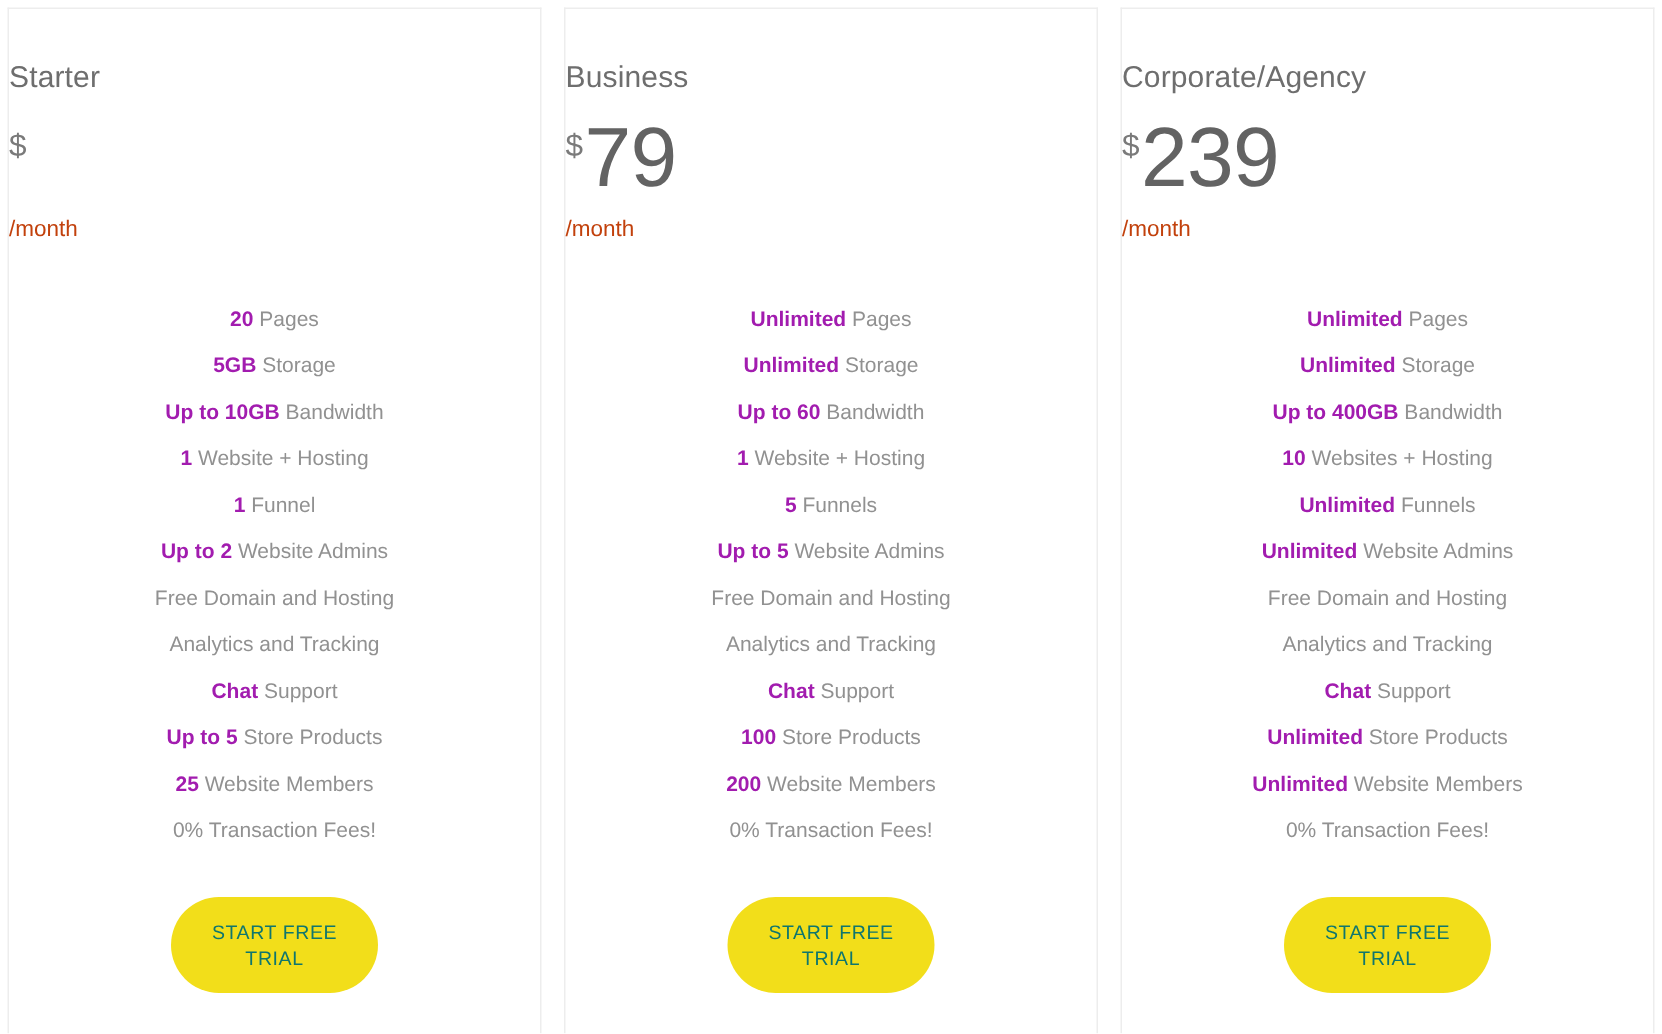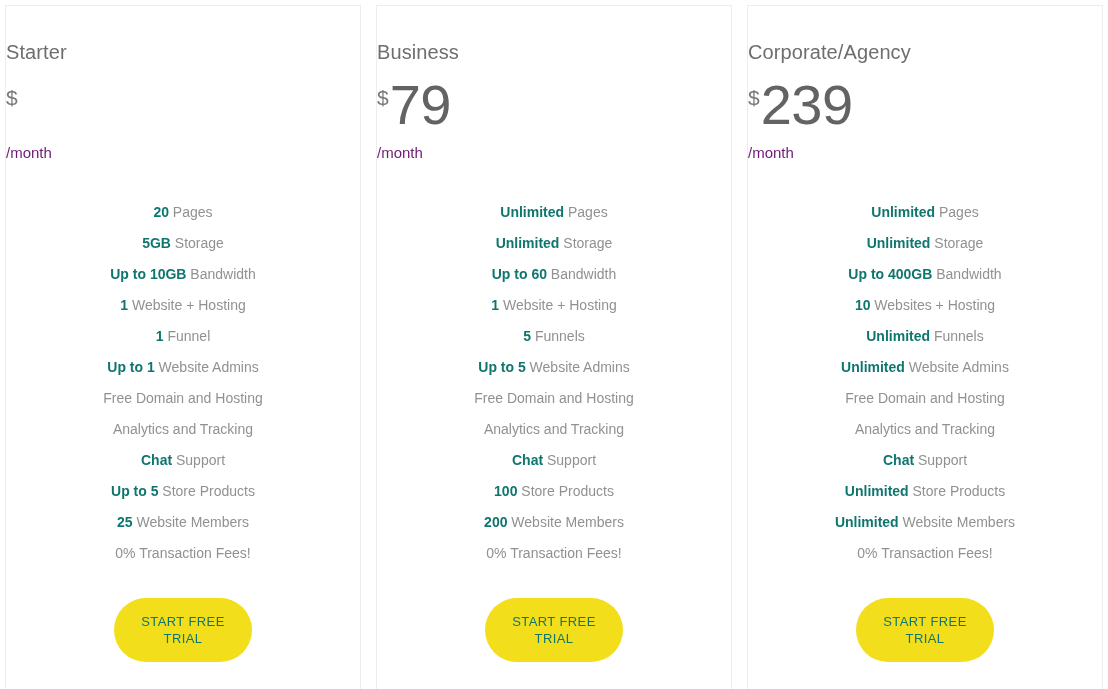--- a/index.html
+++ b/index.html
@@ -67,21 +67,21 @@
   .price-amount {
     font-size: 56px;
     font-weight: 300;
     color: #636363;
     line-height: 0.95;
     letter-spacing: -0.5px;
   }
   .price-period {
     margin-top: 9px;
     font-size: 15px;
-    color: #701a75;
+    color: #c2410c;
     font-weight: 400;
     line-height: 1;
   }
 
   .feature-list {
     list-style: none;
     margin: 0;
     padding: 0;
     width: 100%;
     margin-top: 37px;
@@ -89,21 +89,21 @@
   .feature-item {
     text-align: center;
     font-size: 14px;
     color: #8c8c8c;
     line-height: 31px;
     height: 31px;
     white-space: nowrap;
   }
   .feature-item .f-strong {
     font-weight: bold;
-    color: #0f766e;
+    color: #a21caf;
   }
   .feature-item .f-rest {
     font-weight: 400;
     color: #919191;
   }
 
   .cta-area {
     margin-top: 29px;
     display: flex;
     justify-content: center;
@@ -139,21 +139,21 @@
       <div class="price-block">
         <span class="price-currency">$</span>
       </div>
       <div class="price-period">/month</div>
       <ul class="feature-list">
         <li class="feature-item"><span class="f-strong">20</span><span class="f-rest"> Pages</span></li>
         <li class="feature-item"><span class="f-strong">5GB</span><span class="f-rest"> Storage</span></li>
         <li class="feature-item"><span class="f-strong">Up to 10GB</span><span class="f-rest"> Bandwidth</span></li>
         <li class="feature-item"><span class="f-strong">1</span><span class="f-rest"> Website + Hosting</span></li>
         <li class="feature-item"><span class="f-strong">1</span><span class="f-rest"> Funnel</span></li>
-        <li class="feature-item"><span class="f-strong">Up to 1</span><span class="f-rest"> Website Admins</span></li>
+        <li class="feature-item"><span class="f-strong">Up to 2</span><span class="f-rest"> Website Admins</span></li>
         <li class="feature-item"><span class="f-strong"></span><span class="f-rest">Free Domain and Hosting</span></li>
         <li class="feature-item"><span class="f-strong"></span><span class="f-rest">Analytics and Tracking</span></li>
         <li class="feature-item"><span class="f-strong">Chat</span><span class="f-rest"> Support</span></li>
         <li class="feature-item"><span class="f-strong">Up to 5</span><span class="f-rest"> Store Products</span></li>
         <li class="feature-item"><span class="f-strong">25</span><span class="f-rest"> Website Members</span></li>
         <li class="feature-item"><span class="f-strong"></span><span class="f-rest">0% Transaction Fees!</span></li>
       </ul>
       <div class="cta-area">
         <button class="cta-button">Start Free Trial</button>
       </div>

